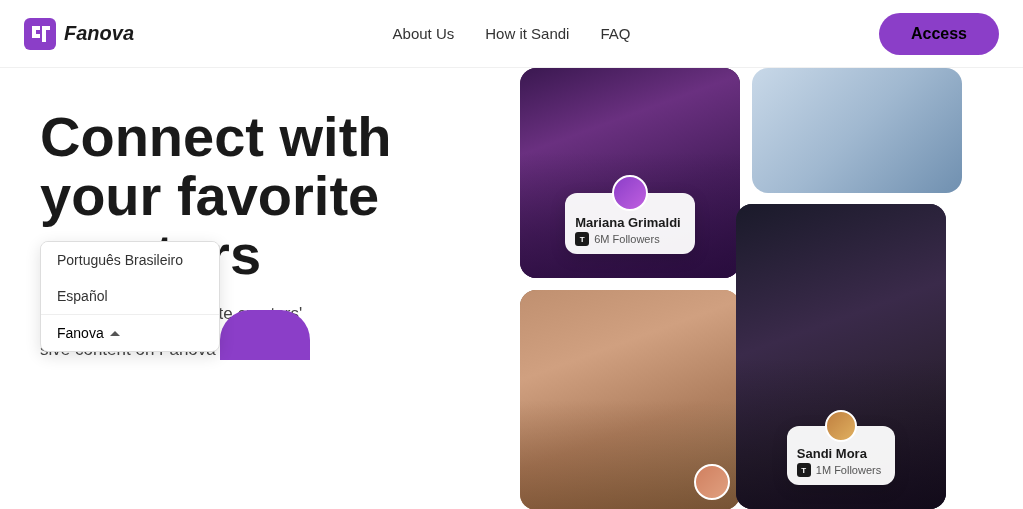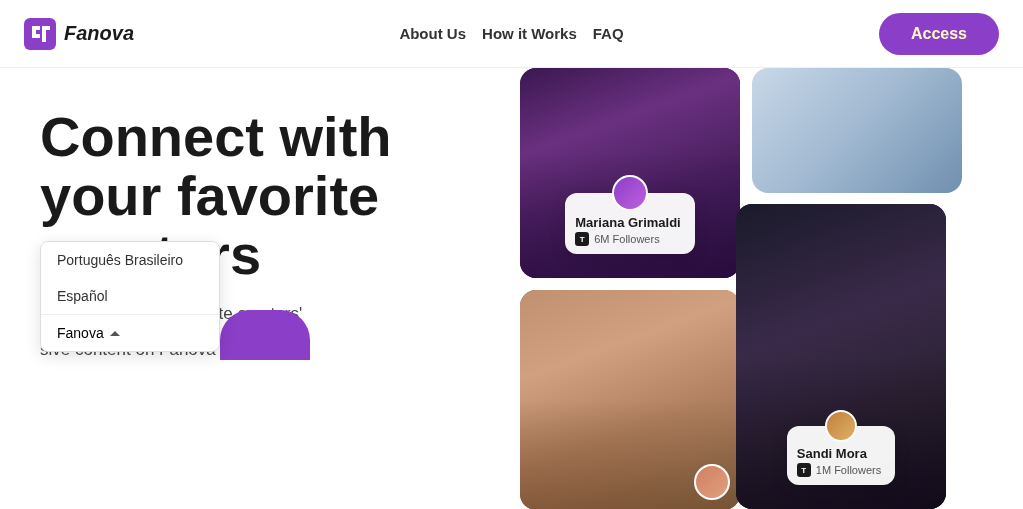--- a/index.html
+++ b/index.html
@@ -28,35 +28,34 @@
       height: 32px;
     }
     .logo-text {
       font-size: 20px;
       font-weight: 700;
       color: #1a1a1a;
     }
     .nav-links {
       display: flex;
       align-items: flex-start;
-      gap: 16px;
+      gap: 31px;
       position: absolute;
       left: 50%;
       transform: translateX(-50%);
-      font-weight: bold;
     }
     .nav-link {
       font-size: 15px;
       color: #333;
       text-decoration: none;
       cursor: pointer;
     }
     .access-btn {
       background: #8b3ec8;
-      color: #fef9c3;
+      color: #000000;
       border: none;
       border-radius: 30px;
       padding: 12px 32px;
       font-size: 16px;
       font-weight: 600;
       cursor: pointer;
     }
 
     
     .hero {
@@ -288,21 +287,21 @@
     <svg class="logo-icon" viewBox="0 0 32 32" fill="none" xmlns="http://www.w3.org/2000/svg">
       <rect width="32" height="32" rx="6" fill="#8b3ec8"></rect>
       <path d="M8 8 L16 8 L16 12 L12 12 L12 16 L16 16 L16 20 L8 20 Z" fill="white"></path>
       <path d="M18 8 L26 8 L26 12 L22 12 L22 24 L18 24 Z" fill="white"></path>
     </svg>
     <span class="logo-text">Fanova</span>
   </div>
 
   <div class="nav-links">
     <a class="nav-link">About Us</a>
-    <a class="nav-link">How it Works</a>
+    <a class="nav-link">How it Sandi</a>
     <a class="nav-link">FAQ</a>
   </div>
 
   <button class="access-btn">Access</button>
 </nav>
 
 <section class="hero">
 
   <div class="hero-left">
     <h1 class="hero-title">Connect with your favorite creators</h1>

